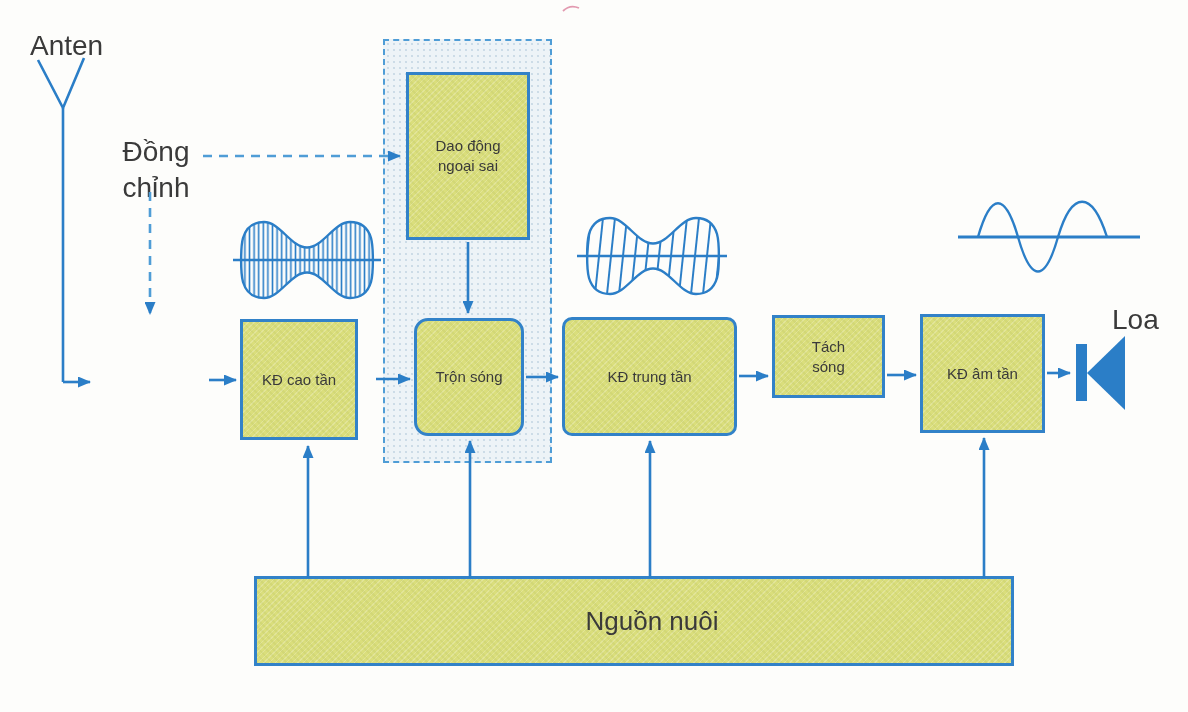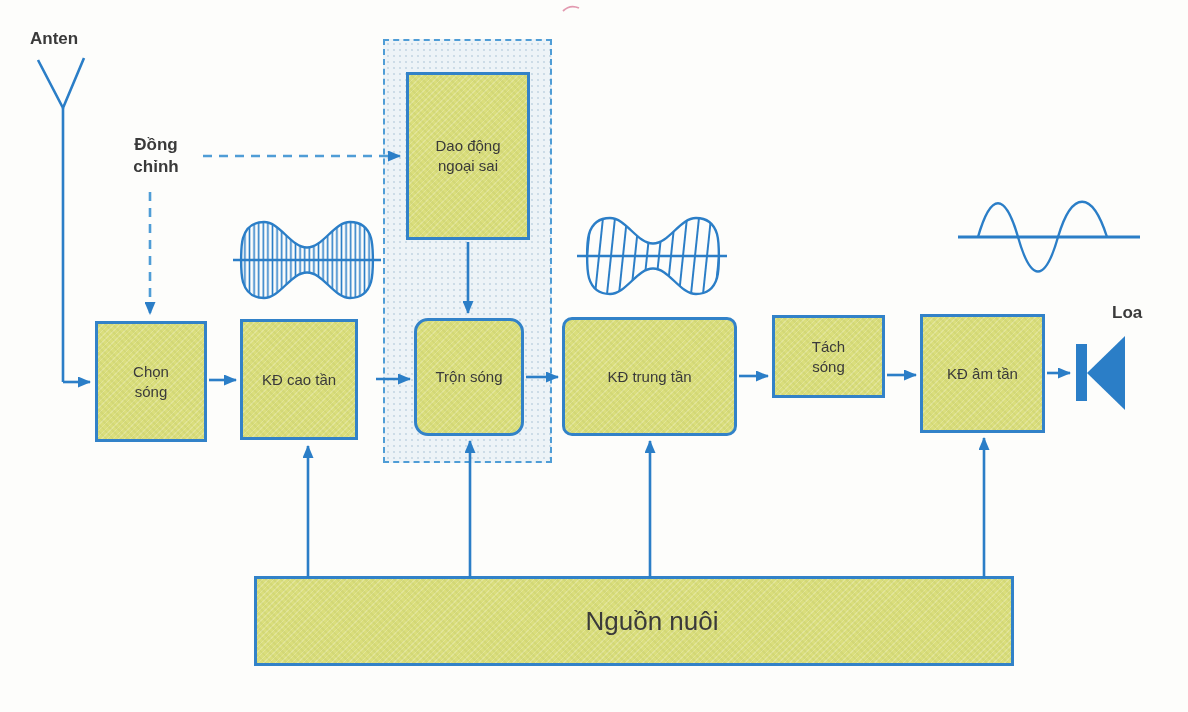--- a/index.html
+++ b/index.html
@@ -29,38 +29,35 @@
     background-image:
       repeating-linear-gradient(45deg, rgba(110,130,40,0.07) 0 2px, transparent 2px 5px),
       repeating-linear-gradient(-45deg, rgba(255,255,255,0.22) 0 1px, transparent 1px 4px);
     display:flex;align-items:center;justify-content:center;
     color:#3a3a3a;
     font-size:15px;line-height:1.32;
     text-align:center;
   }
   .block .lbl{display:block;}
   .free-label{
-    position:absolute;color:#3a3a3a;font-size:17px;line-height:1.28;text-align:center;font-weight:bold;
+    position:absolute;color:#3a3a3a;font-size:28px;line-height:1.28;text-align:center;
   }
   svg.overlay{position:absolute;left:0;top:0;pointer-events:none;}
 </style>
 </head>
 <body>
 
 <div id="stage">
 
   <div class="dashed-region"></div>
 
   <div class="block" style="left:406px;top:72px;width:124px;height:168px;">
     <span class="lbl" style="width:66px;">Dao động ngoại sai</span>
   </div>
 
-  <div class="block" style="left:95px;top:321px;width:112px;height:121px;">
-    <span class="lbl" style="width:70px;">Chọn sóng</span>
-  </div>
 
   <div class="block" style="left:240px;top:319px;width:118px;height:121px;">
     <span class="lbl" style="width:96px;">KĐ cao tần</span>
   </div>
 
   <div class="block" style="left:414px;top:318px;width:110px;height:118px;border-radius:14px;">
     <span class="lbl" style="width:70px;">Trộn sóng</span>
   </div>
 
   <div class="block" style="left:562px;top:317px;width:175px;height:119px;border-radius:10px;">

